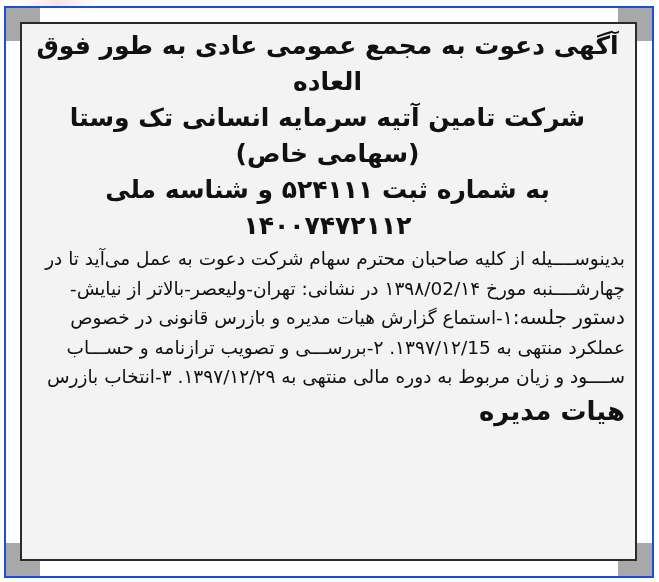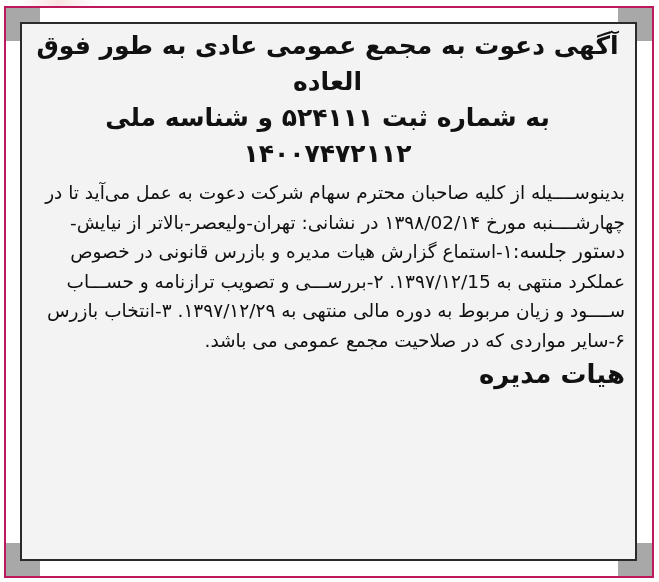--- a/index.html
+++ b/index.html
@@ -1,57 +1,57 @@
 <!DOCTYPE html>
 <html><head>
 <meta charset="utf-8">
 <style>
   html, body { margin: 0; padding: 0; background: #ffffff; }
   body { width: 659px; height: 582px; position: relative; overflow: hidden; font-family: "DejaVu Sans", sans-serif; }
   .watermark { position: absolute; left: 18px; top: 0; width: 80px; height: 60px;
     background: linear-gradient(90deg, rgba(240,190,190,0.0), rgba(240,180,180,0.35), rgba(240,200,200,0.0)); }
   .outer { position: absolute; left: 4px; top: 6px; width: 646px; height: 568px;
-    border: 2px solid #be185d; background: #ffffff; }
+    border: 2px solid #1d4ed8; background: #ffffff; }
   .corner { position: absolute; background: #a8a8a8; }
   .c-tl { left: 0; top: 0; width: 34px; height: 33px; }
   .c-tr { right: 0; top: 0; width: 34px; height: 33px; }
   .c-bl { left: 0; bottom: 0; width: 34px; height: 33px; }
   .c-br { right: 0; bottom: 0; width: 34px; height: 33px; }
   .inner { position: absolute; left: 14px; top: 14px; width: 613px; height: 535px;
     border: 2px solid #2a2a2a; background: #f3f3f3; }
   .content { direction: rtl; text-align: right; padding: 0 10px 0 8px; color: #111; }
   .title { font-weight: bold; font-size: 25px; line-height: 36px; text-align: center; margin: 0; padding-top: 4px; letter-spacing: -0.3px; }
-  .body { font-size: 18.5px; line-height: 29.5px; margin-top: 6px; text-align: justify; text-align-last: right; }
+  .body { font-size: 18.5px; line-height: 29.5px; margin-top: 0; text-align: justify; text-align-last: right; }
   .body p { margin: 0; }
   .agenda-label { font-weight: normal; font-size: 20px; }
   .signature { font-weight: bold; font-size: 26px; line-height: 34px; margin-top: 2px; }
 </style>
 </head>
 <body>
 
 <div class="watermark"></div>
 
 <div class="outer">
   <div class="corner c-tl"></div>
   <div class="corner c-tr"></div>
   <div class="corner c-bl"></div>
   <div class="corner c-br"></div>
 
   <div class="inner">
     <div class="content">
       <div class="title">
         <div>آگهی دعوت به مجمع عمومی عادی به طور فوق العاده</div>
+        <div>شرکت تامین آتیه سرمایه انسانی تک وستا (سهامی خاص)</div>
         <div>به شماره ثبت ۵۲۴۱۱۱ و شناسه ملی ۱۴۰۰۷۴۷۲۱۱۲</div>
       </div>
 
       <div class="body">
         <p>بدینوســــیله از کلیه صاحبان محترم سهام شرکت دعوت به عمل می‌آید تا در</p>
         <p>چهارشــــنبه مورخ ۱۳۹۸/02/۱۴ در نشانی: تهران-ولیعصر-بالاتر از نیایش-</p>
         <p><span class="agenda-label">دستور جلسه:</span><span>۱-استماع گزارش هیات مدیره و بازرس قانونی در خصوص</span></p>
         <p>عملکرد منتهی به ۱۳۹۷/۱۲/15. ۲-بررســـی و تصویب ترازنامه و حســـاب</p>
         <p>ســــود و زیان مربوط به دوره مالی منتهی به ۱۳۹۷/۱۲/۲۹. ۳-انتخاب بازرس</p>
-        <p>۶-سایر مواردی که در صلاحیت مجمع عمومی می باشد.</p>
       </div>
 
       <div class="signature">هیات مدیره</div>
     </div>
   </div>
 </div>
 
 </body></html>

